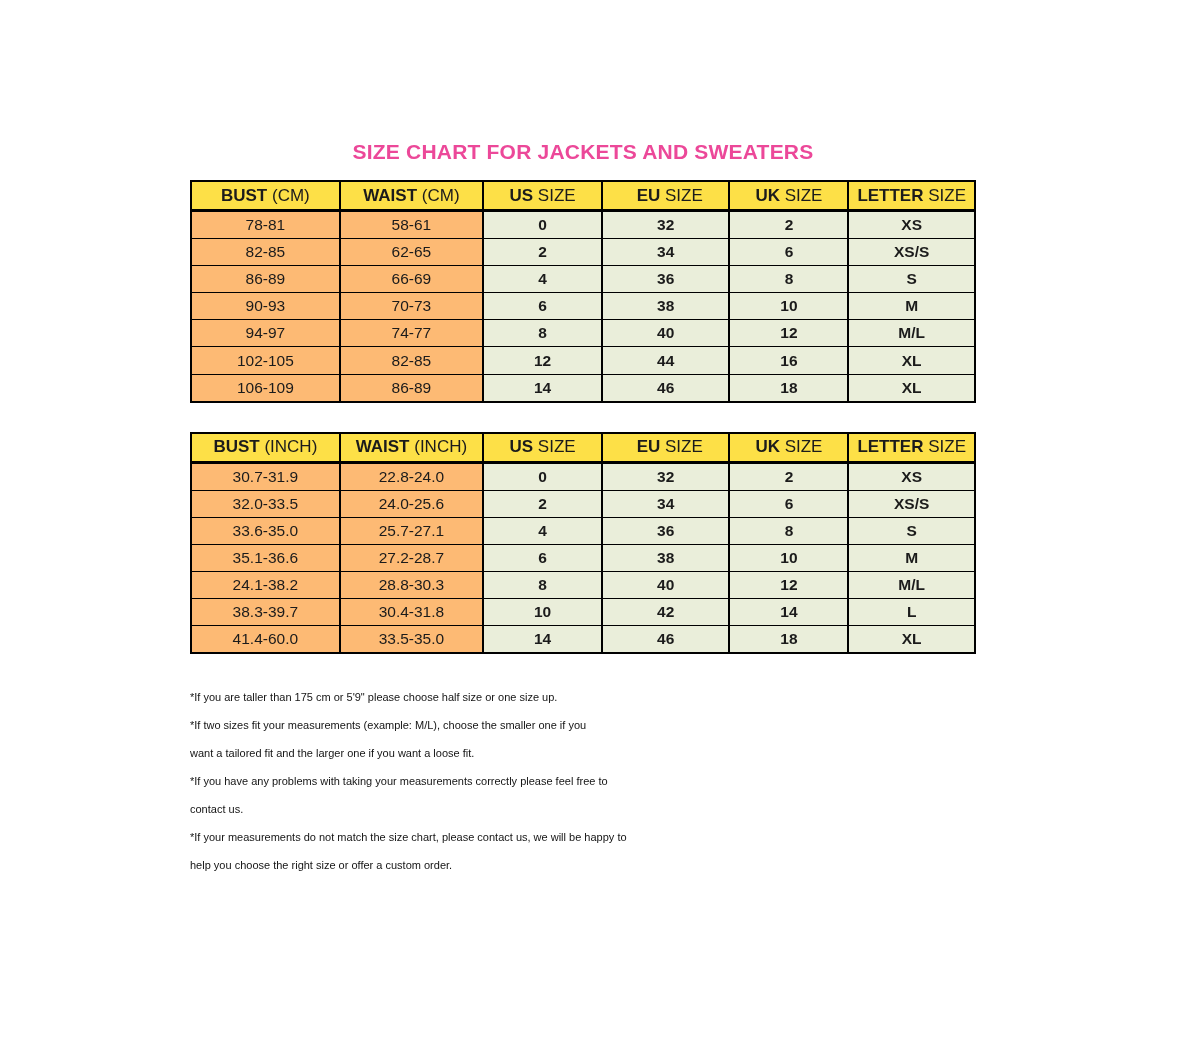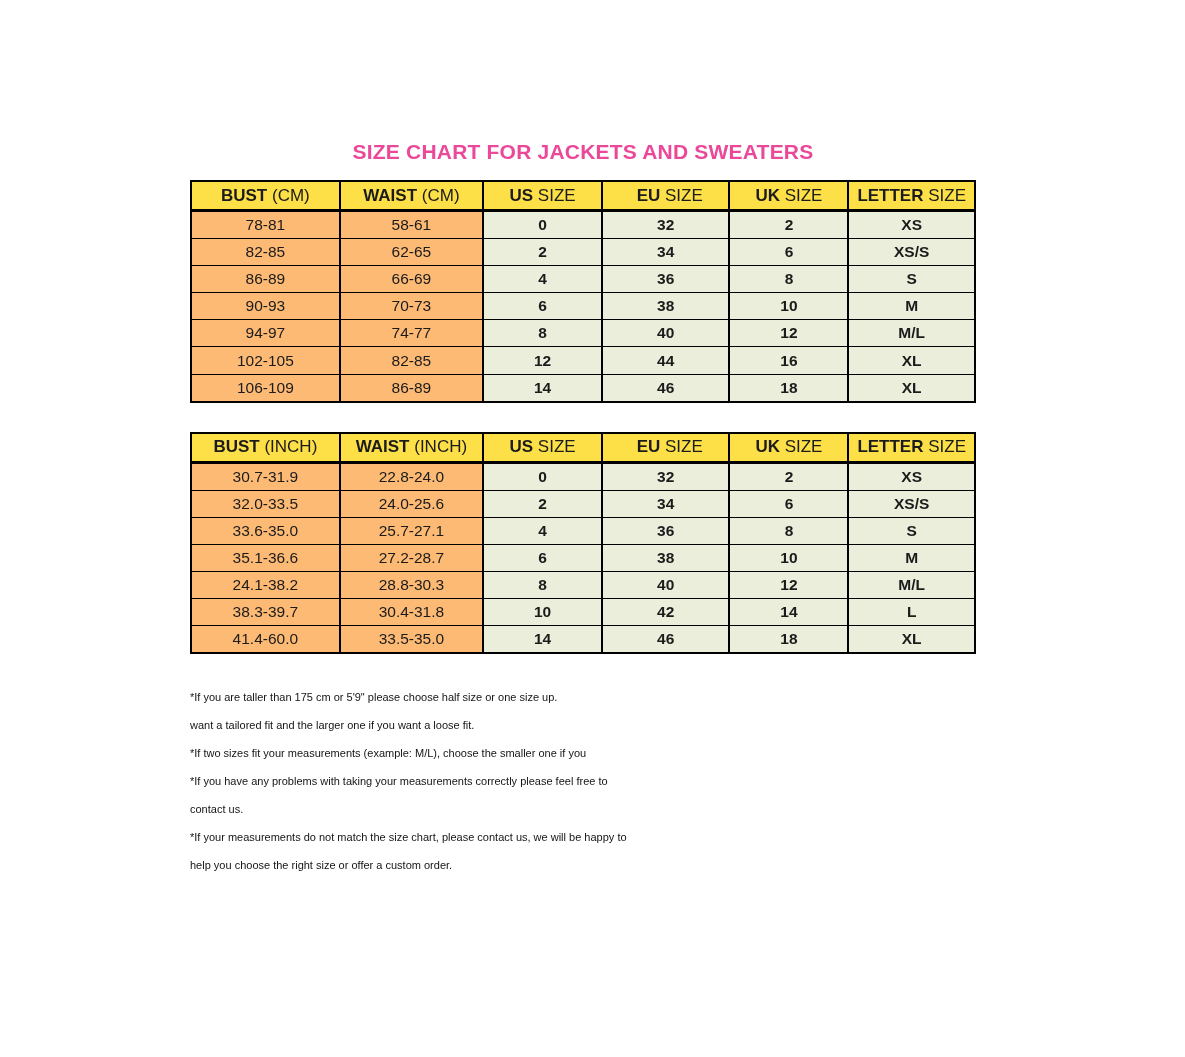--- a/index.html
+++ b/index.html
@@ -216,20 +216,20 @@
           <td class="size">14</td>
           <td class="size">46</td>
           <td class="size">18</td>
           <td class="size">XL</td>
         </tr>
       </tbody>
     </table>
 
   <div class="notes">
       <div class="note-line">*If you are taller than 175 cm or 5'9" please choose half size or one size up.</div>
+      <div class="note-line">*If two sizes fit your measurements (example: M/L), choose the smaller one if you</div>
       <div class="note-line">want a tailored fit and the larger one if you want a loose fit.</div>
-      <div class="note-line">*If two sizes fit your measurements (example: M/L), choose the smaller one if you</div>
       <div class="note-line">*If you have any problems with taking your measurements correctly please feel free to</div>
       <div class="note-line">contact us.</div>
       <div class="note-line">*If your measurements do not match the size chart, please contact us, we will be happy to</div>
       <div class="note-line">help you choose the right size or offer a custom order.</div>
     </div>
 </div>
 
 </body></html>

